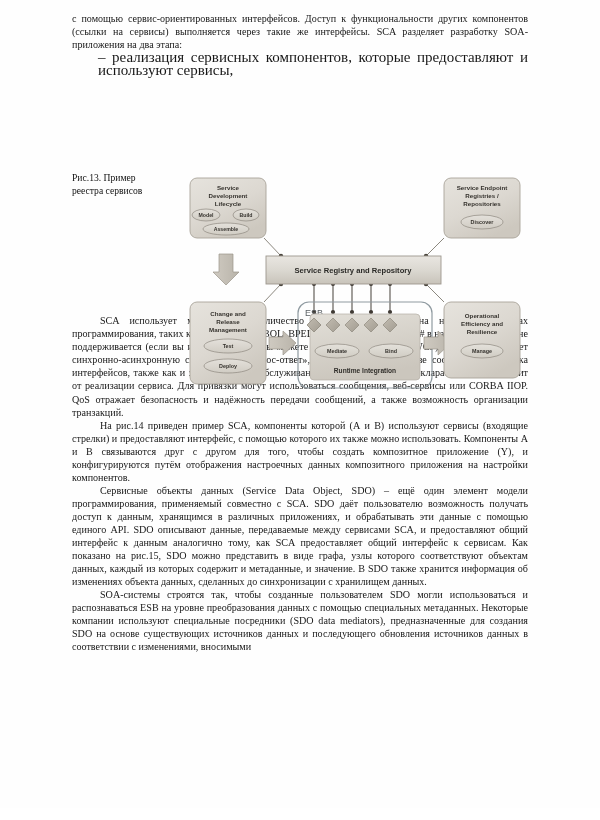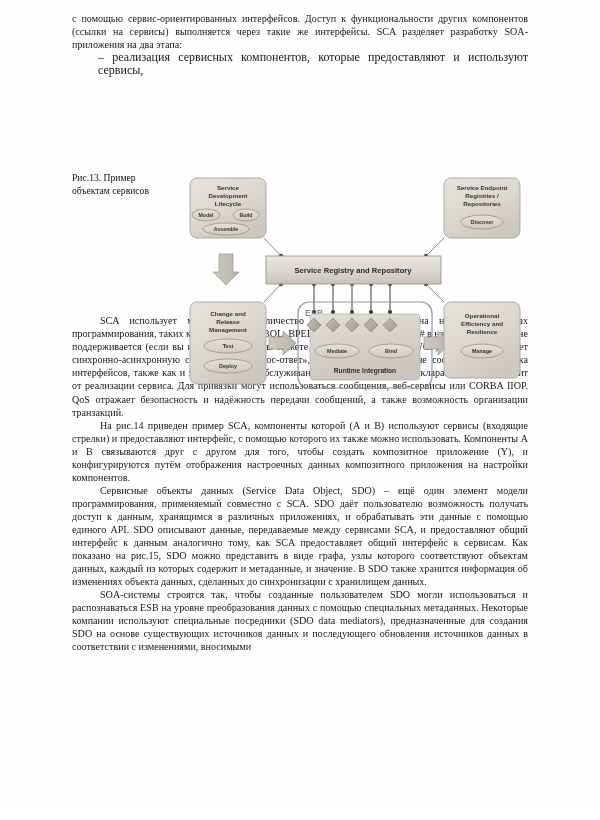--- a/index.html
+++ b/index.html
@@ -42,21 +42,21 @@
     -webkit-font-smoothing: none;
   }
   p.para.indent {
     text-indent: 28px;
   }
   p.para.tight {
     text-indent: 0;
   }
   .bullet-line {
     margin: 0;
-    font-size: 12px;
+    font-size: 15px;
     line-height: 13.05px;
     text-align: justify;
     padding-left: 26px;
     color: #171717;
   }
 
   
   .figure-block {
     position: relative;
     height: 224px;
@@ -90,21 +90,21 @@
   <div class="content">
 
     <p class="para tight">с помощью сервис-ориентированных интерфейсов. Доступ к функциональности других компонентов (ссылки на сервисы) выполняется через такие же интерфейсы. SCA разделяет разработку SOA-приложения на два этапа:</p>
 
     <div class="bullet-line">– реализация сервисных компонентов, которые предоставляют и используют сервисы,</div>
 
     <div class="figure-block">
 
       <div class="fig-caption">
         <span>Рис.13. Пример</span><br>
-        <span>объектам сервисов</span>
+        <span>реестра сервисов</span>
       </div>
 
       <div class="diagram">
         <svg width="360" height="228" viewBox="0 0 360 228" xmlns="http://www.w3.org/2000/svg">
           <defs>
             <linearGradient id="boxg" x1="0" y1="0" x2="0.6" y2="1">
               <stop offset="0%" stop-color="#e6e3dd"></stop>
               <stop offset="55%" stop-color="#dcd8d1"></stop>
               <stop offset="100%" stop-color="#cdc8bf"></stop>
             </linearGradient>

